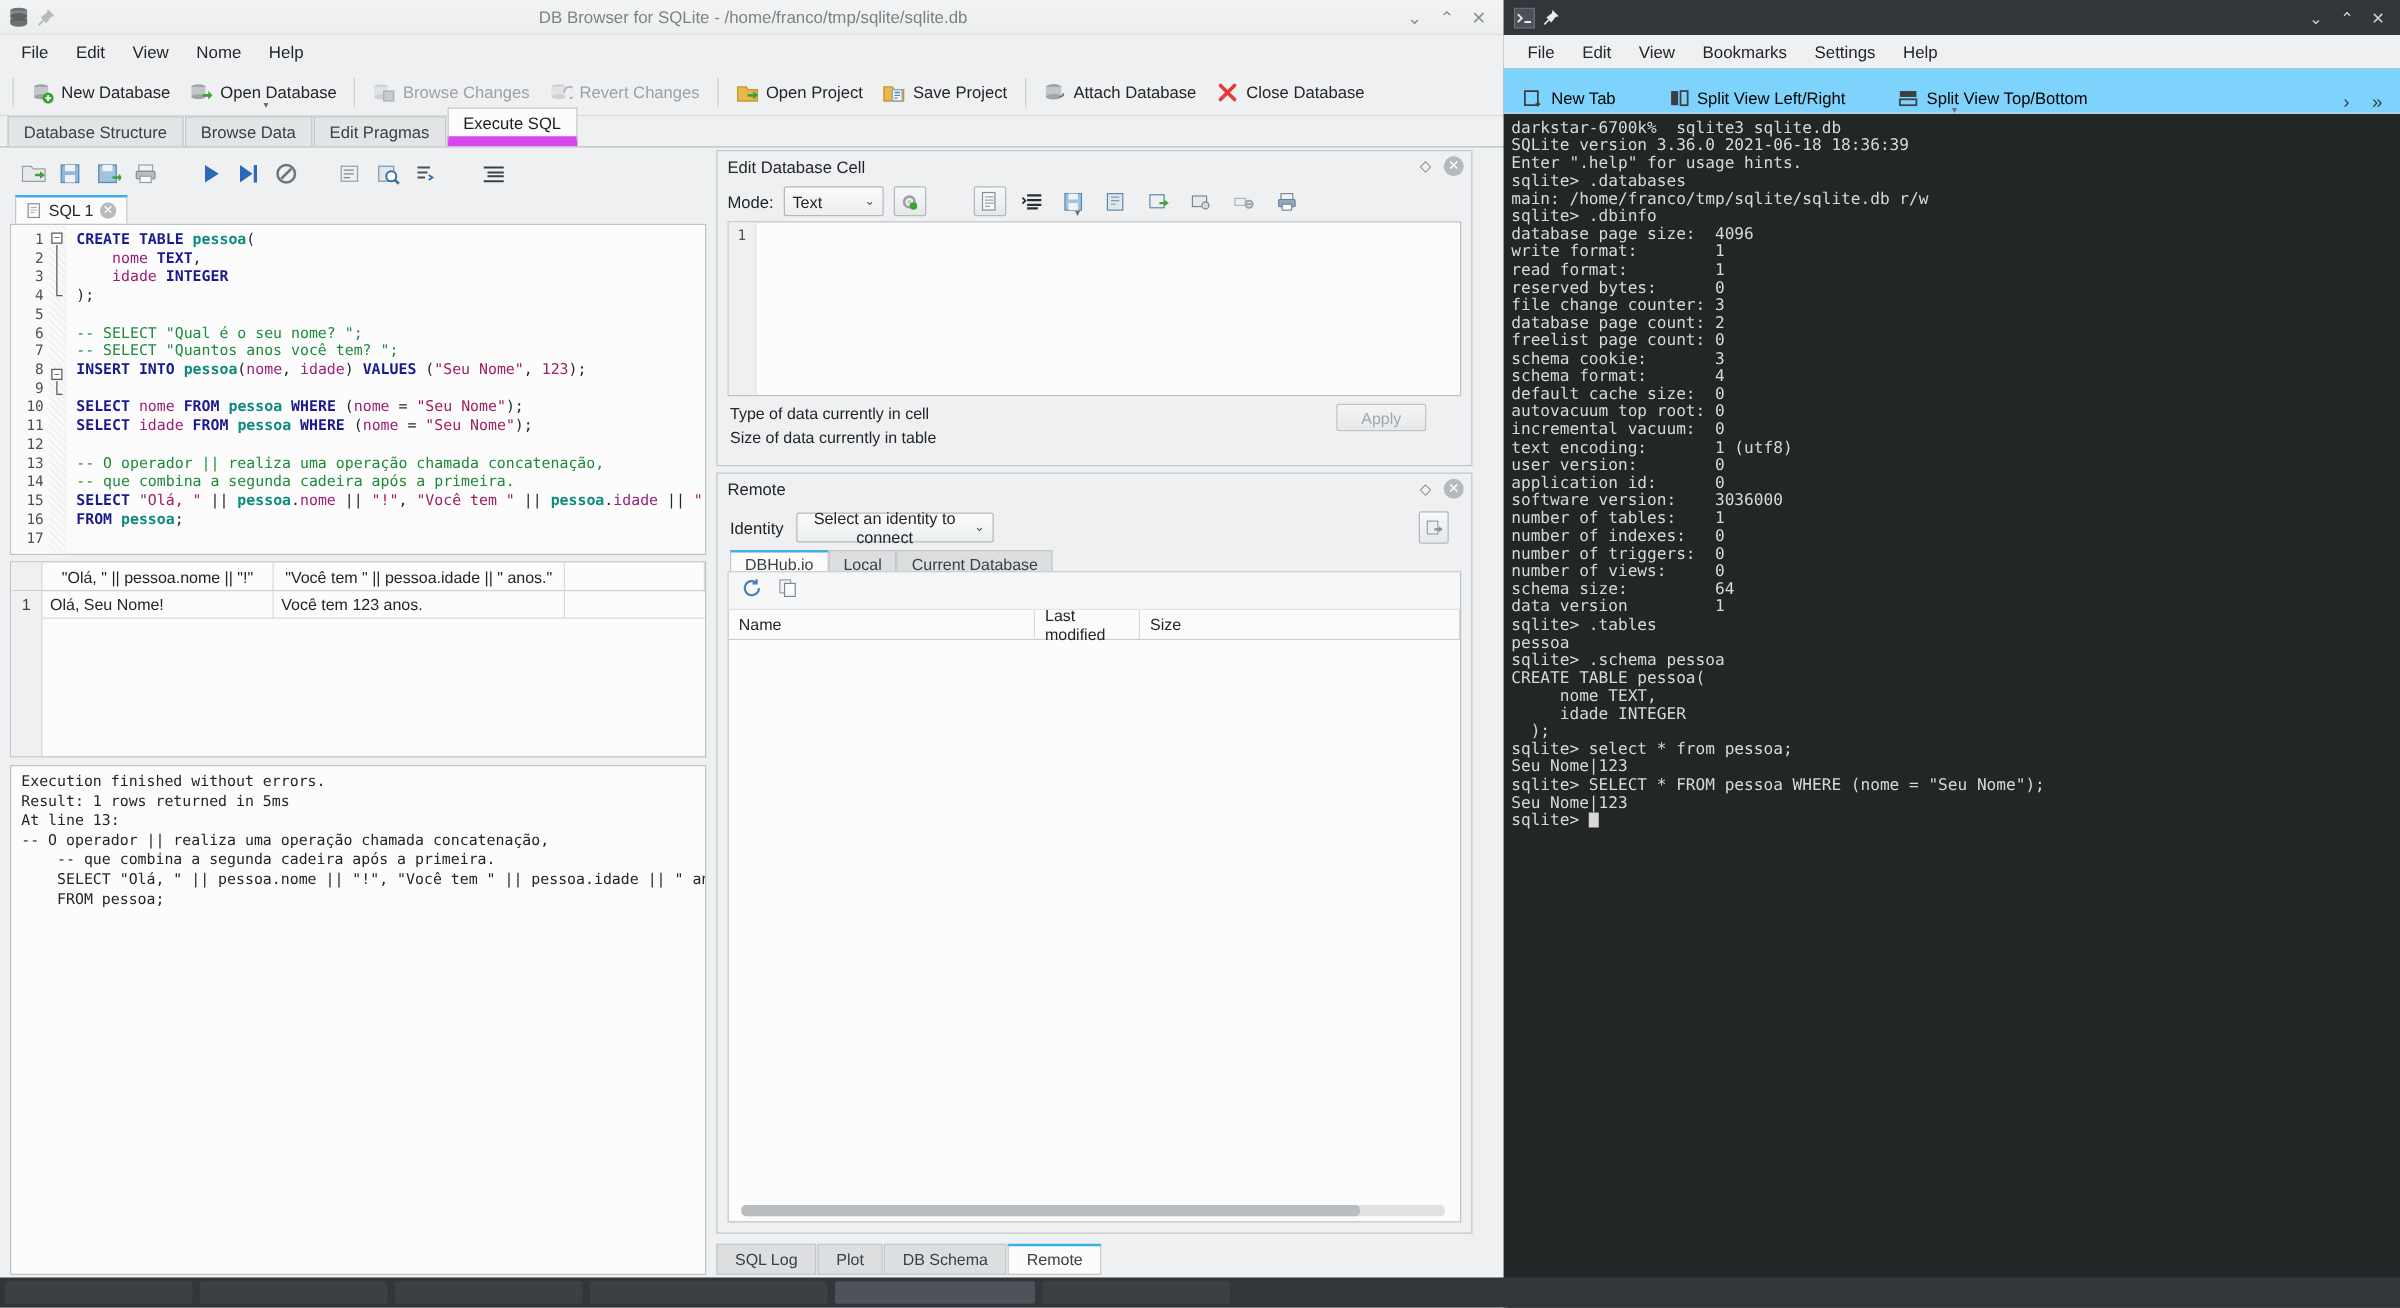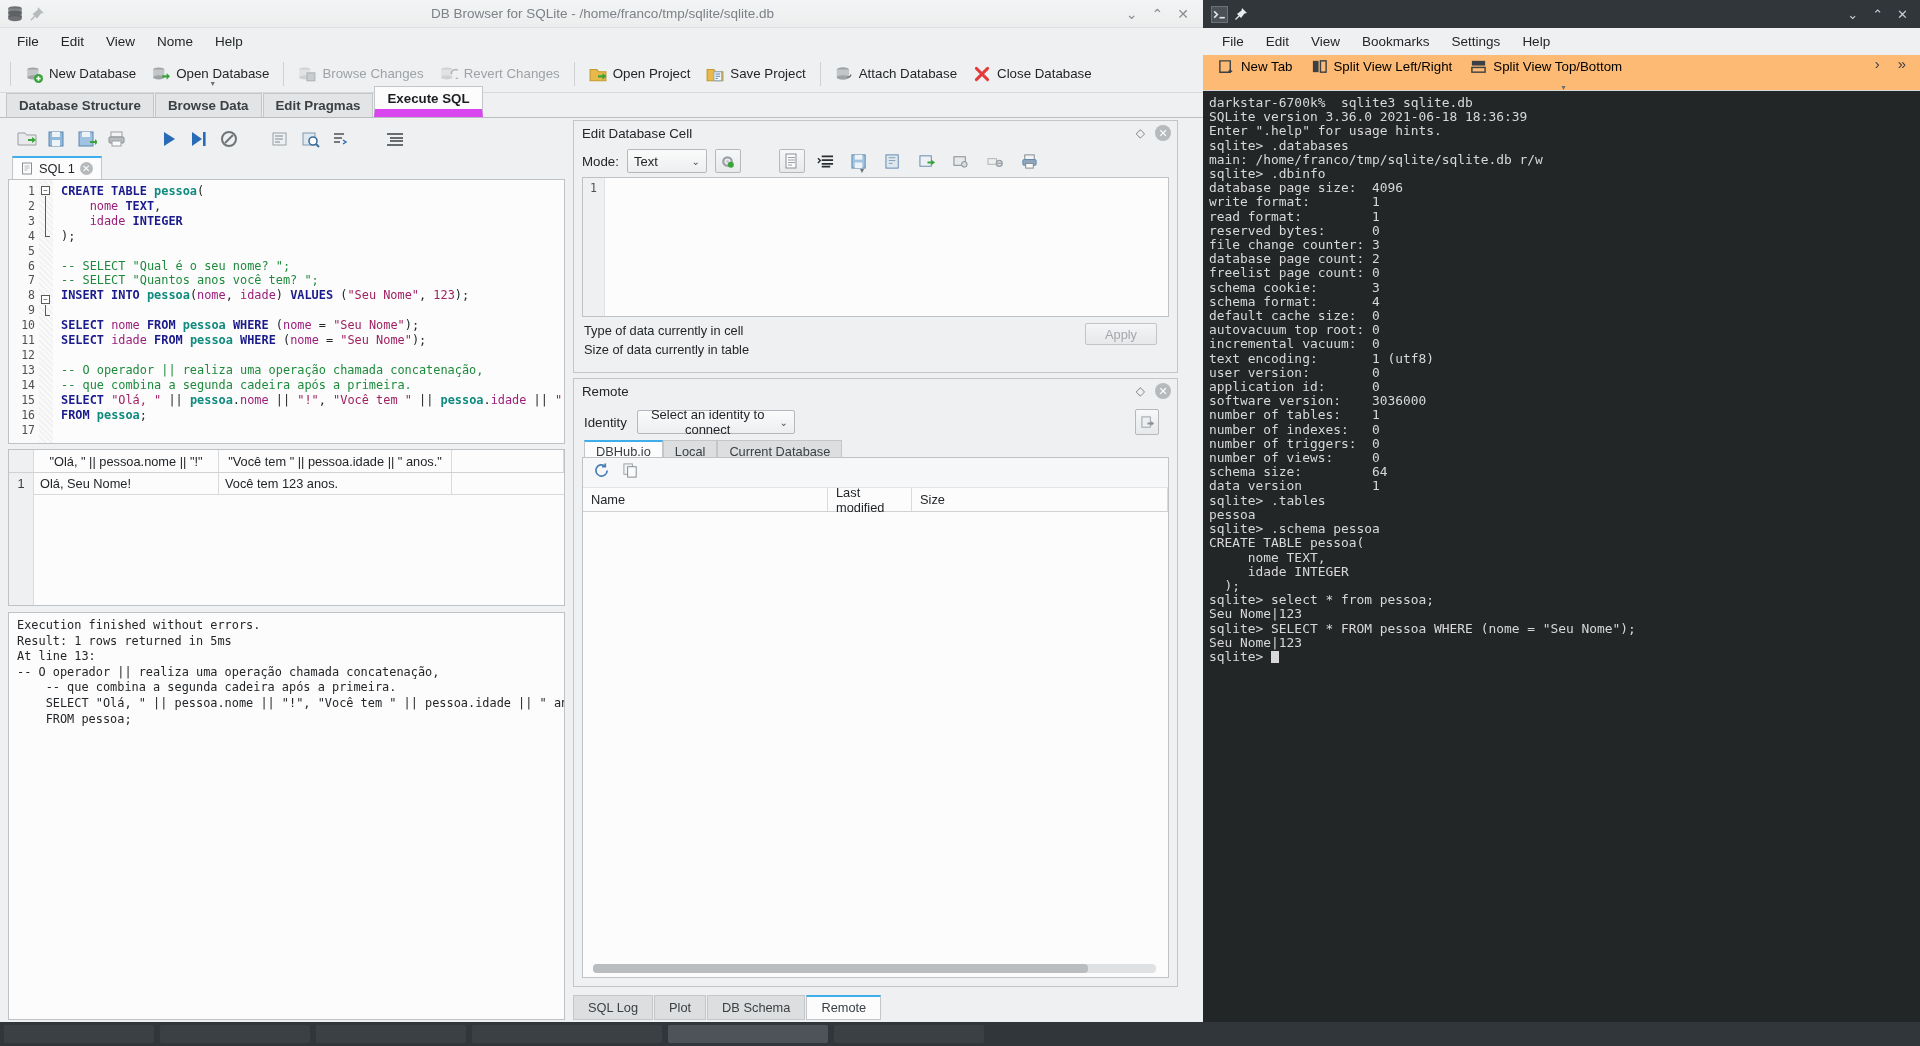--- a/index.html
+++ b/index.html
@@ -42,21 +42,21 @@
     padding: 0 4px; background: #eff0f1; border-bottom: 1px solid #d7d9db; }
   .tbitem { display: flex; align-items: center; gap: 6px; padding: 3px 8px;
     font-size: 13.3px; white-space: nowrap; position: relative; }
   .tbitem.disabled { color: #9ea2a6; }
   .tsep { width: 1px; height: 24px; background: #cfd2d4; margin: 0 6px; }
   .tbicon { width: 18px; height: 18px; flex: 0 0 auto; }
   .caret-sm { font-size: 8px; color: #6a6f73; position:absolute; bottom:-2px; left:50%; }
 
   
   .maintabs { display: flex; align-items: flex-end; height: 25px;
-     background: #eff0f1; padding-left: 6px; border-bottom: 1px solid #b9bdc0; font-weight: bold; }
+     background: #eff0f1; padding-left: 6px; border-bottom: 1px solid #b9bdc0; }
   .mtab { font-size: 13.3px; padding: 4px 12px 4px; border: 1px solid #c4c7ca;
      border-bottom: none; background: #e2e4e5; margin-right: 1px; color: #3b4045;}
   .mtab.active { background: #fcfcfc; border-bottom: 8px solid #d946ef;
      padding-bottom: 3px; color: #1b1e20; }
 
   #dbbody { flex: 1; display: flex; position: relative; overflow: hidden; }
 
   
   #leftcol { width: 570px; display: flex; flex-direction: column; padding: 4px 5px 0 8px; }
   .exectoolbar { height: 34px; display: flex; align-items: center; gap: 8px; padding-left: 8px;}
@@ -138,21 +138,21 @@
      background: linear-gradient(#f7f8f9,#e6e8ea); display:flex;
      align-items:center; justify-content:center; }
   .flatbtn { width: 26px; height: 24px; display:flex; align-items:center;
      justify-content:center; position: relative; }
   .celledit { margin: 0 8px; border: 1px solid #bfc2c5; background: #fcfcfc;
      height: 140px; display:flex; }
   .celledit .g { width: 22px; background:#eff0f1; border-right: 1px solid #e0e2e4;
      font-family:"DejaVu Sans Mono", monospace; font-size: 11.5px; color:#4d5154;
      text-align:center; padding-top: 3px;}
   .cellinfo { font-size: 12.8px; padding: 4px 10px 0; line-height: 19px; }
-  .applybtn { position: absolute; right: 20px; bottom: 27px; width: 72px; height: 22px;
+  .applybtn { position: absolute; right: 36px; bottom: 27px; width: 72px; height: 22px;
      border: 1px solid #c2c5c8; border-radius: 2px;
      background: linear-gradient(#f4f5f6,#e6e8ea); color: #a3a7ab;
      font-size: 12.8px; display:flex; align-items:center; justify-content:center;margin-left:27px; }
 
   #remoteDock { top: 258px; bottom: 37px; }
   .idrow { display:flex; align-items:center; gap: 10px; padding: 6px 8px 4px 10px; text-align: center; }
   .rtabs { display:flex; align-items:flex-end; height: 23px; padding-left: 10px; }
   .rtab { font-size: 12.8px; padding: 3px 11px; border: 1px solid #c4c7ca;
      border-bottom: none; background: #dcdedf; color:#3b4045;}
   .rtab.active { background:#fcfcfc; border-top: 2px solid #3daee9; padding-top:2px;}
@@ -181,22 +181,22 @@
      display:flex; flex-direction: column; background: #31363b; }
   .ktitle { height: 28px; background: #31363b; color: #d7dade; display:flex;
      align-items:center; padding: 0 8px; position: relative; }
   .kt-title { position:absolute; left:0; right:0; text-align:center; font-size: 13.5px;
      color:#e6e9ec; }
   .kt-btns { margin-left:auto; display:flex; gap: 14px; z-index:2; padding-right: 4px;}
   .kt-btn { color:#c7ccd1; font-size: 13px; }
   .kmenu { height: 27px; background:#eff0f1; display:flex; align-items:center;
      padding-left: 8px; font-size: 13.5px; color:#232629; }
   .kmenu > div { padding: 4px 11px; }
-  .ktool { height: 36px; background: #fdba74; display:flex; align-items:flex-start;
-     padding: 0 6px; border-bottom: 1px solid #d7d9db; position: relative; }
+  .ktool { height: 36px; background: #7dd3fc; display:flex; align-items:flex-end;
+     padding: 0 6px; border-bottom: 1px solid #d7d9db; position: relative; gap: 24px; }
   .ktbtn { display:flex; align-items:center; gap:6px; font-size: 13.3px; padding: 3px 9px;}
   .karrows { margin-left:auto; display:flex; gap: 18px; padding-right: 8px;
      font-size: 15px; color:#3b4045; }
   .kterm { flex: 1; background: #232627; color: #d8d8d8; overflow: hidden;
      font-family: "DejaVu Sans Mono", monospace; font-size: 12.9px; line-height: 14.2px;
      padding: 5px 6px; white-space: pre; }
   .cursor { display:inline-block; width: 8px; height: 12px; background:#d8d8d8;
      vertical-align: -2px; }
 
   

